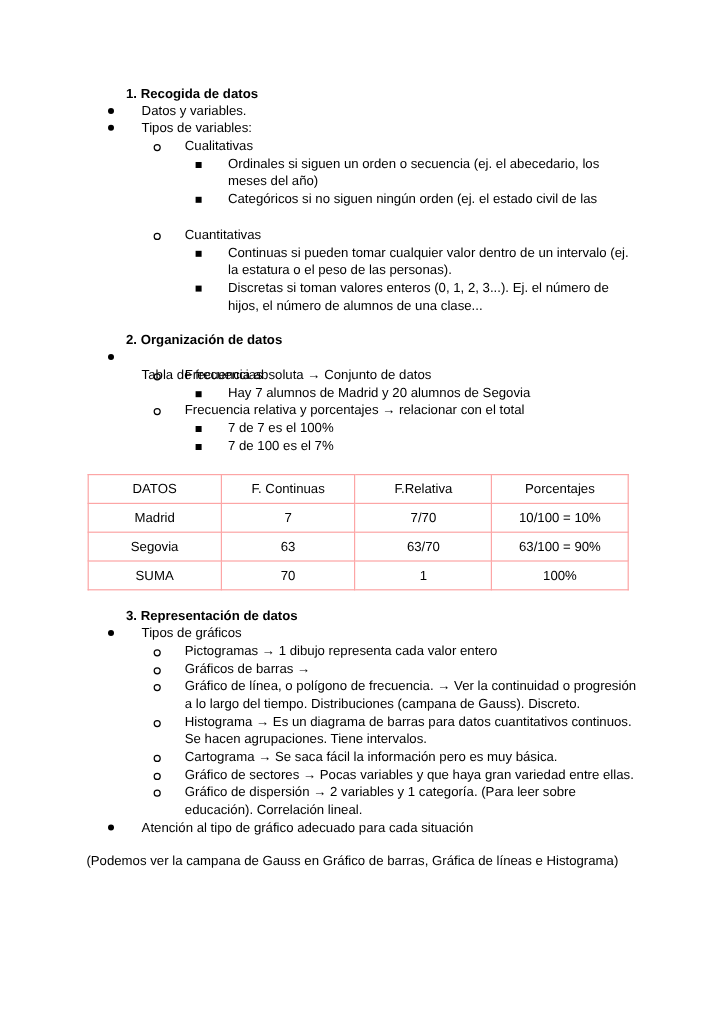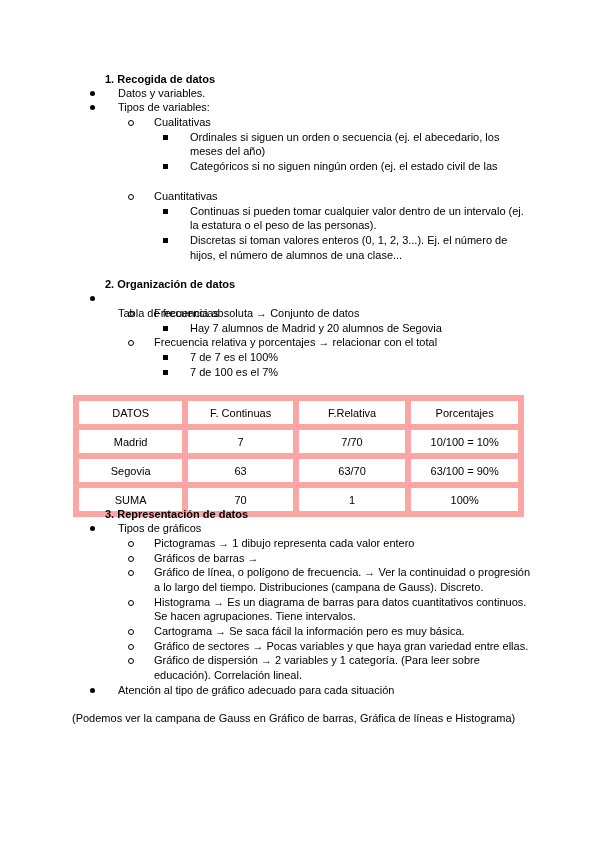--- a/index.html
+++ b/index.html
@@ -12,21 +12,21 @@
   .b2 { left: 144px; }
   .b3 { left: 180px; }
   .mk { position: absolute; font-size: 10px; line-height: 14.5px; }
   .mk1 { left: 90px; }
   .mk2 { left: 128px; font-size: 9px; }
   .mk3 { left: 163px; font-size: 9px; }
   .dot { display:inline-block; width:5px; height:5px; border-radius:50%; background:#000; vertical-align: middle; }
   .ring { display:inline-block; width:4px; height:4px; border-radius:50%; border:1px solid #000; vertical-align: middle; }
   .sq { display:inline-block; width:5px; height:5px; background:#000; vertical-align: middle; }
   table.freq { position: absolute; left: 73px; top: 395px; width: 451px; border-collapse: collapse; font-size: 11px; }
-  table.freq td { border: 6px solid #fca5a5; height: 23px; text-align: center; padding: 0; }
+  table.freq td { border: 1px solid #fca5a5; height: 23px; text-align: center; padding: 0; }
   .note { position: absolute; left: 72px; top: 711px; font-size: 11px; line-height: 14px; white-space: nowrap; }
 </style>
 </head>
 <body>
 
 <div class="page">
 
   <div class="h" style="top:72px">1. Recogida de datos</div>
 
   <span class="mk mk1" style="top:86px"><span class="dot"></span></span>

